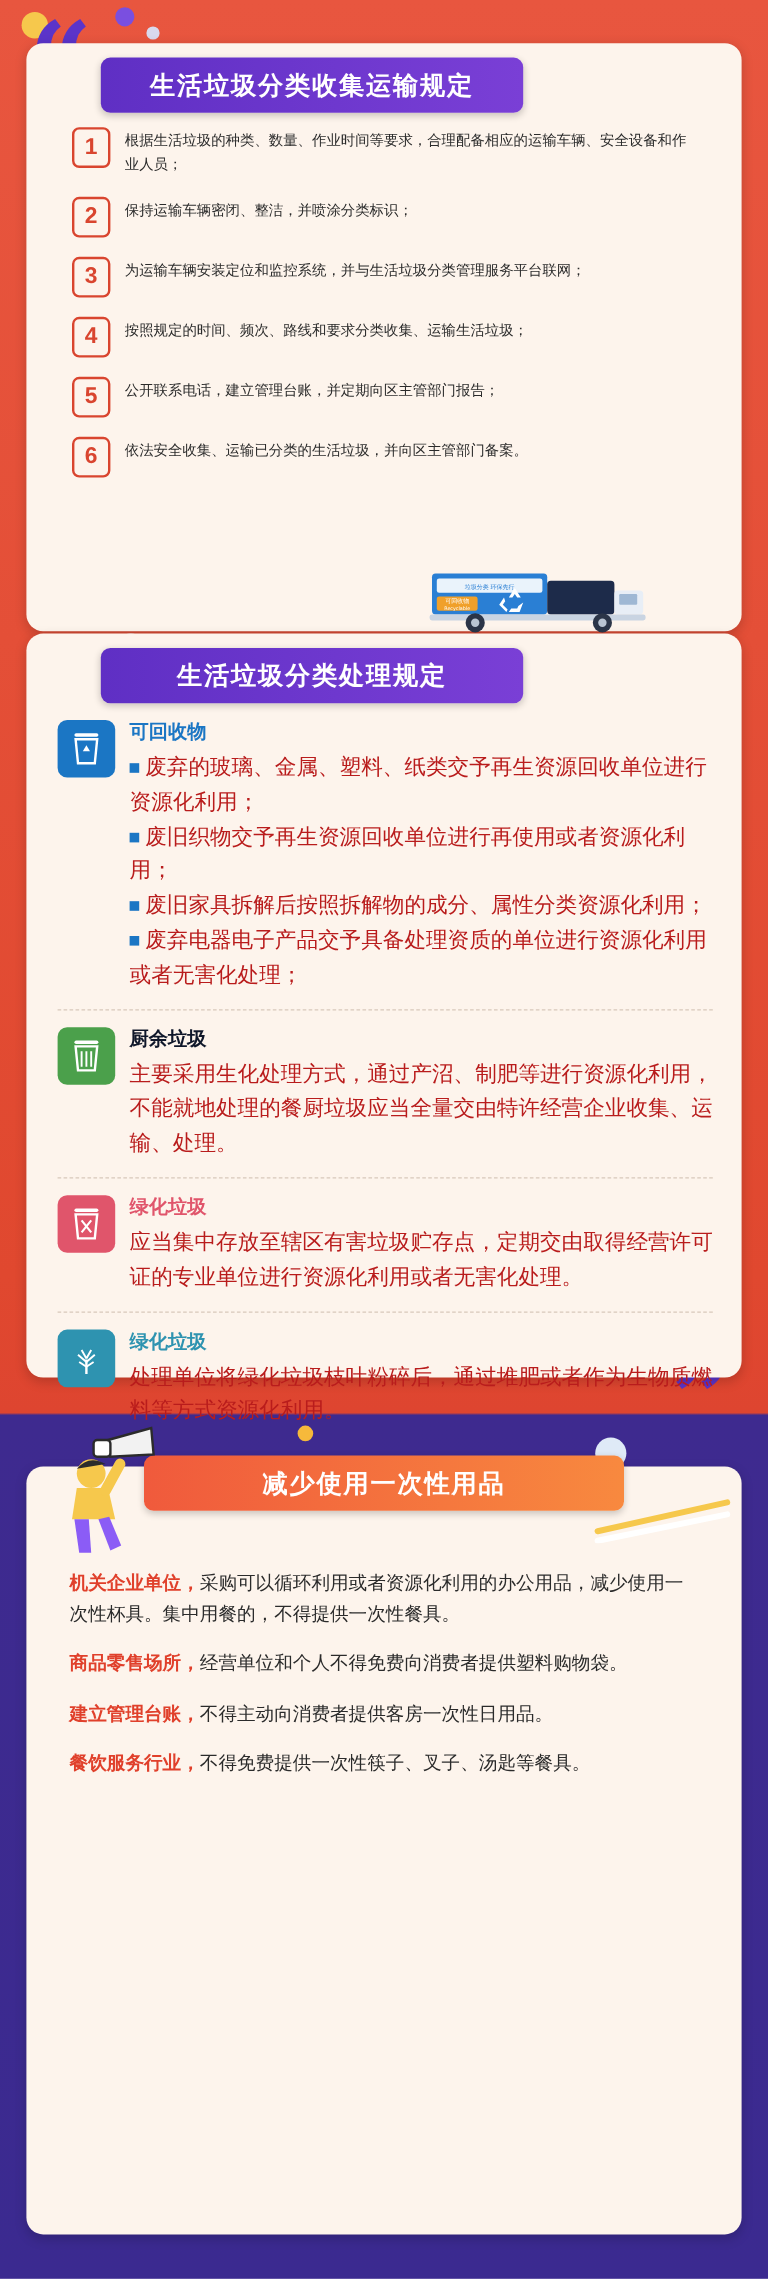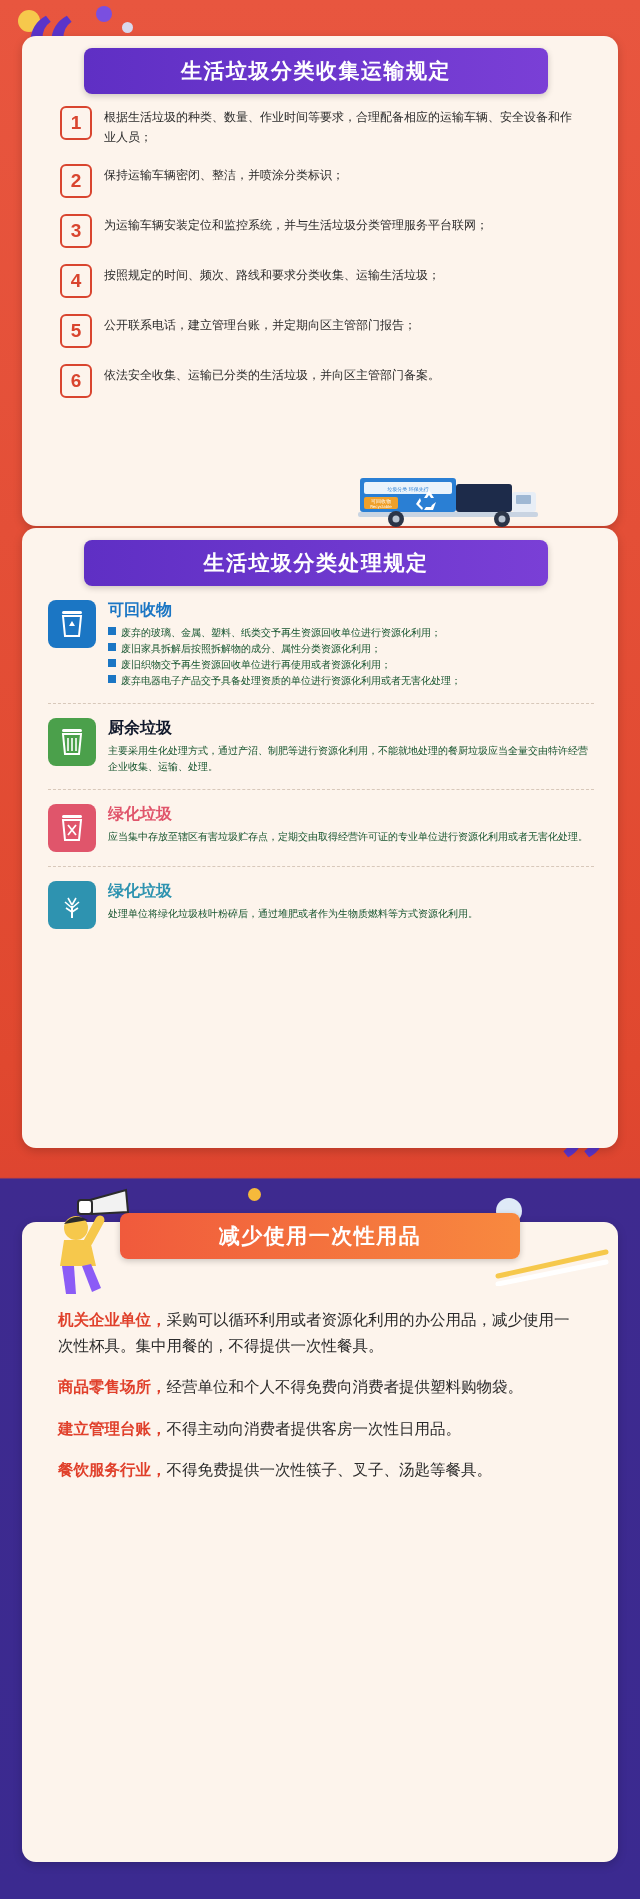--- a/index.html
+++ b/index.html
@@ -46,21 +46,21 @@
     border-radius: 14px;
     box-shadow: 0 3px 10px rgba(0,0,0,.18);
   }
   #card1 { left: 22px; top: 36px; width: 596px; height: 490px; }
   #card2 { left: 22px; top: 528px; width: 596px; height: 620px; }
   #card3 { left: 22px; top: 1222px; width: 596px; height: 640px; }
 
   .banner {
     position: absolute;
     left: 84px;
-    width: 464px;
+    width: 352px;
     height: 46px;
     border-radius: 8px;
     display: flex;
     align-items: center;
     justify-content: center;
     color: #fff;
     font-size: 21px;
     font-weight: bold;
     letter-spacing: 1.5px;
     box-shadow: 0 2px 6px rgba(0,0,0,.2);
@@ -114,21 +114,21 @@
     flex: 0 0 48px;
     height: 48px;
     border-radius: 8px;
     margin-right: 12px;
     display: flex;
     align-items: center;
     justify-content: center;
   }
   .cat-body { flex: 1; }
   .cat-title { font-size: 16px; font-weight: bold; margin-bottom: 4px; }
-  .cat-text { font-size: 10px; line-height: 1.6; color: #14532d; }
+  .cat-text { font-size: 18px; line-height: 1.6; color: #b91c1c; }
   .bullet-line { display: block; }
   .sq { display: inline-block; width: 8px; height: 8px; margin-right: 5px; vertical-align: 1px; }
 
   
   .item-list { position: absolute; left: 58px; top: 1307px; width: 520px; }
   .item3 { margin-bottom: 16px; font-size: 15.5px; line-height: 1.65; color: #2b2b2b; }
   .item3 .lead { color: #e0402b; font-weight: bold; }
 
   
   .person { position: absolute; left: 34px; top: 1188px; width: 110px; height: 110px; }
@@ -212,22 +212,22 @@
       <svg width="28" height="30" viewBox="0 0 28 30">
         <rect x="4" y="2" width="20" height="3" rx="1.5" fill="#fff"></rect>
         <path d="M5 7 h18 l-2 20 h-14 z" fill="none" stroke="#fff" stroke-width="2"></path>
         <path d="M14 12 l3 5 h-6 z" fill="#fff"></path>
       </svg>
     </div>
     <div class="cat-body">
       <div class="cat-title" style="color:#1b76c4;">可回收物</div>
       <div class="cat-text">
         <span class="bullet-line"><span class="sq" style="background:#1b76c4;"></span><span>废弃的玻璃、金属、塑料、纸类交予再生资源回收单位进行资源化利用；</span></span>
+        <span class="bullet-line"><span class="sq" style="background:#1b76c4;"></span><span>废旧织物交予再生资源回收单位进行再使用或者资源化利用；</span></span>
         <span class="bullet-line"><span class="sq" style="background:#1b76c4;"></span><span>废旧家具拆解后按照拆解物的成分、属性分类资源化利用；</span></span>
-        <span class="bullet-line"><span class="sq" style="background:#1b76c4;"></span><span>废旧织物交予再生资源回收单位进行再使用或者资源化利用；</span></span>
         <span class="bullet-line"><span class="sq" style="background:#1b76c4;"></span><span>废弃电器电子产品交予具备处理资质的单位进行资源化利用或者无害化处理；</span></span>
       </div>
     </div>
   </div>
 
   <div class="cat">
     <div class="cat-icon" style="background:#4ba04b;">
       <svg width="28" height="30" viewBox="0 0 28 30">
         <rect x="4" y="2" width="20" height="3" rx="1.5" fill="#fff"></rect>
         <path d="M5 7 h18 l-2 20 h-14 z" fill="none" stroke="#fff" stroke-width="2"></path>

